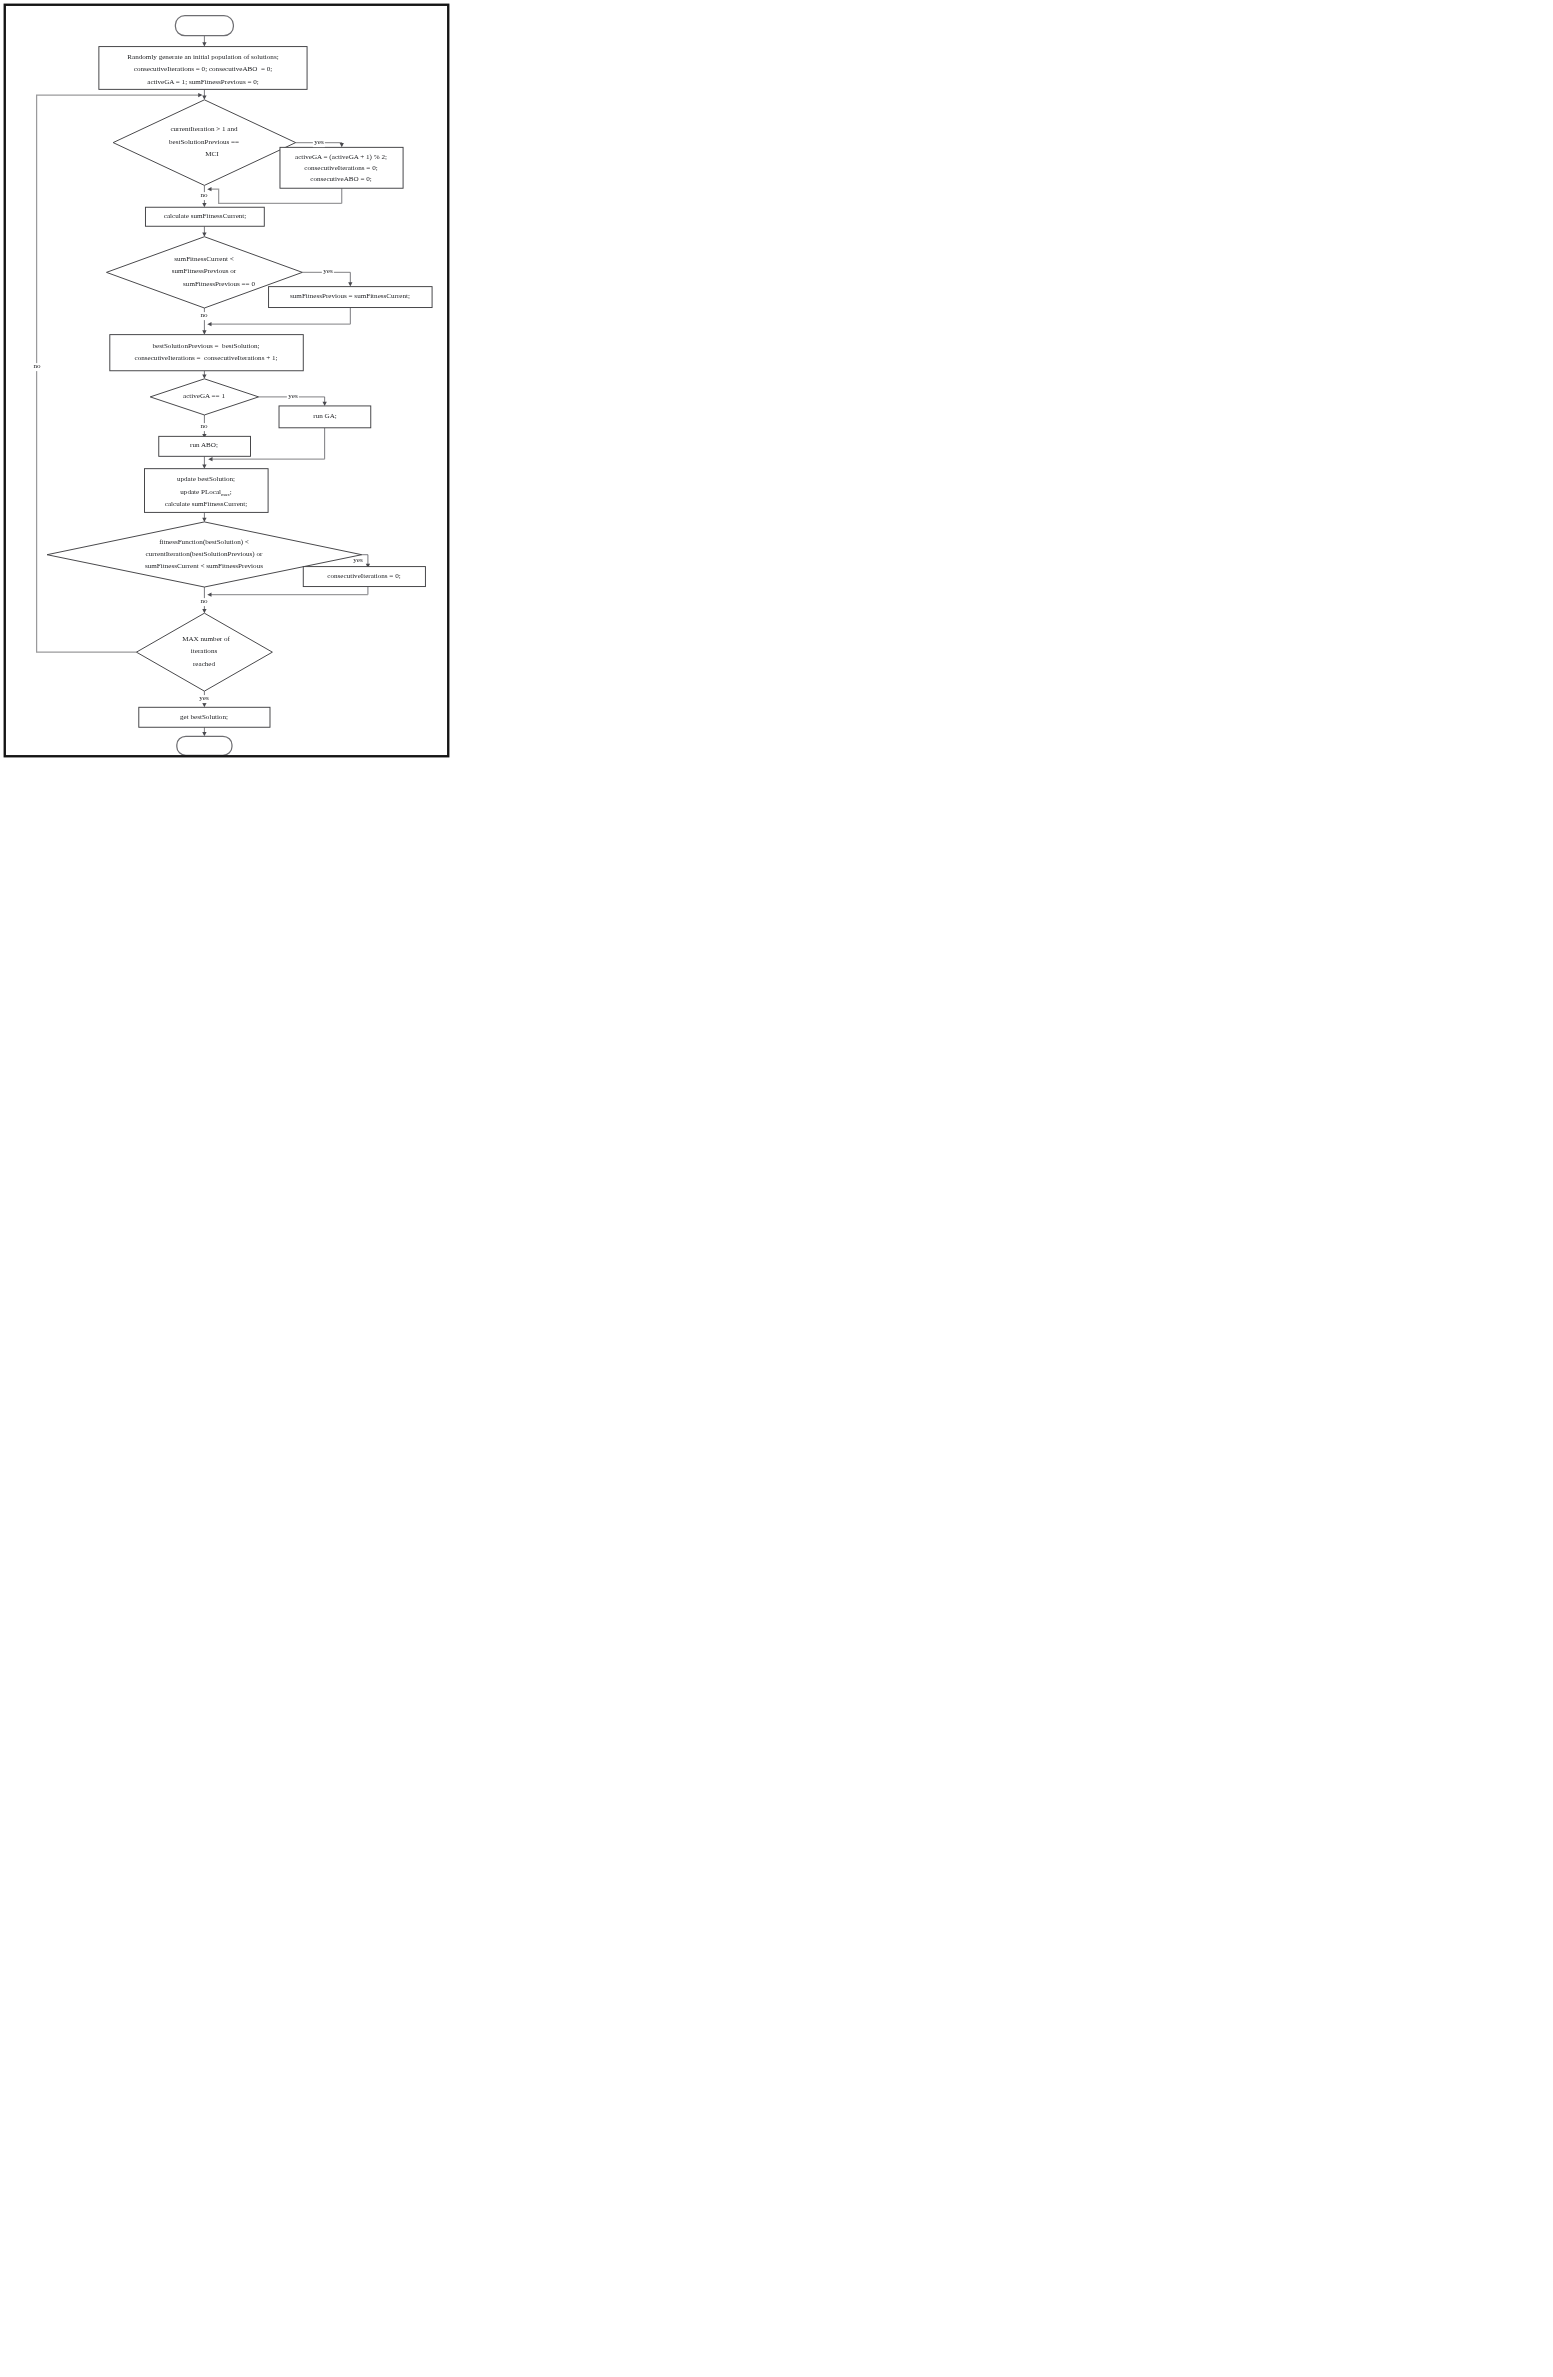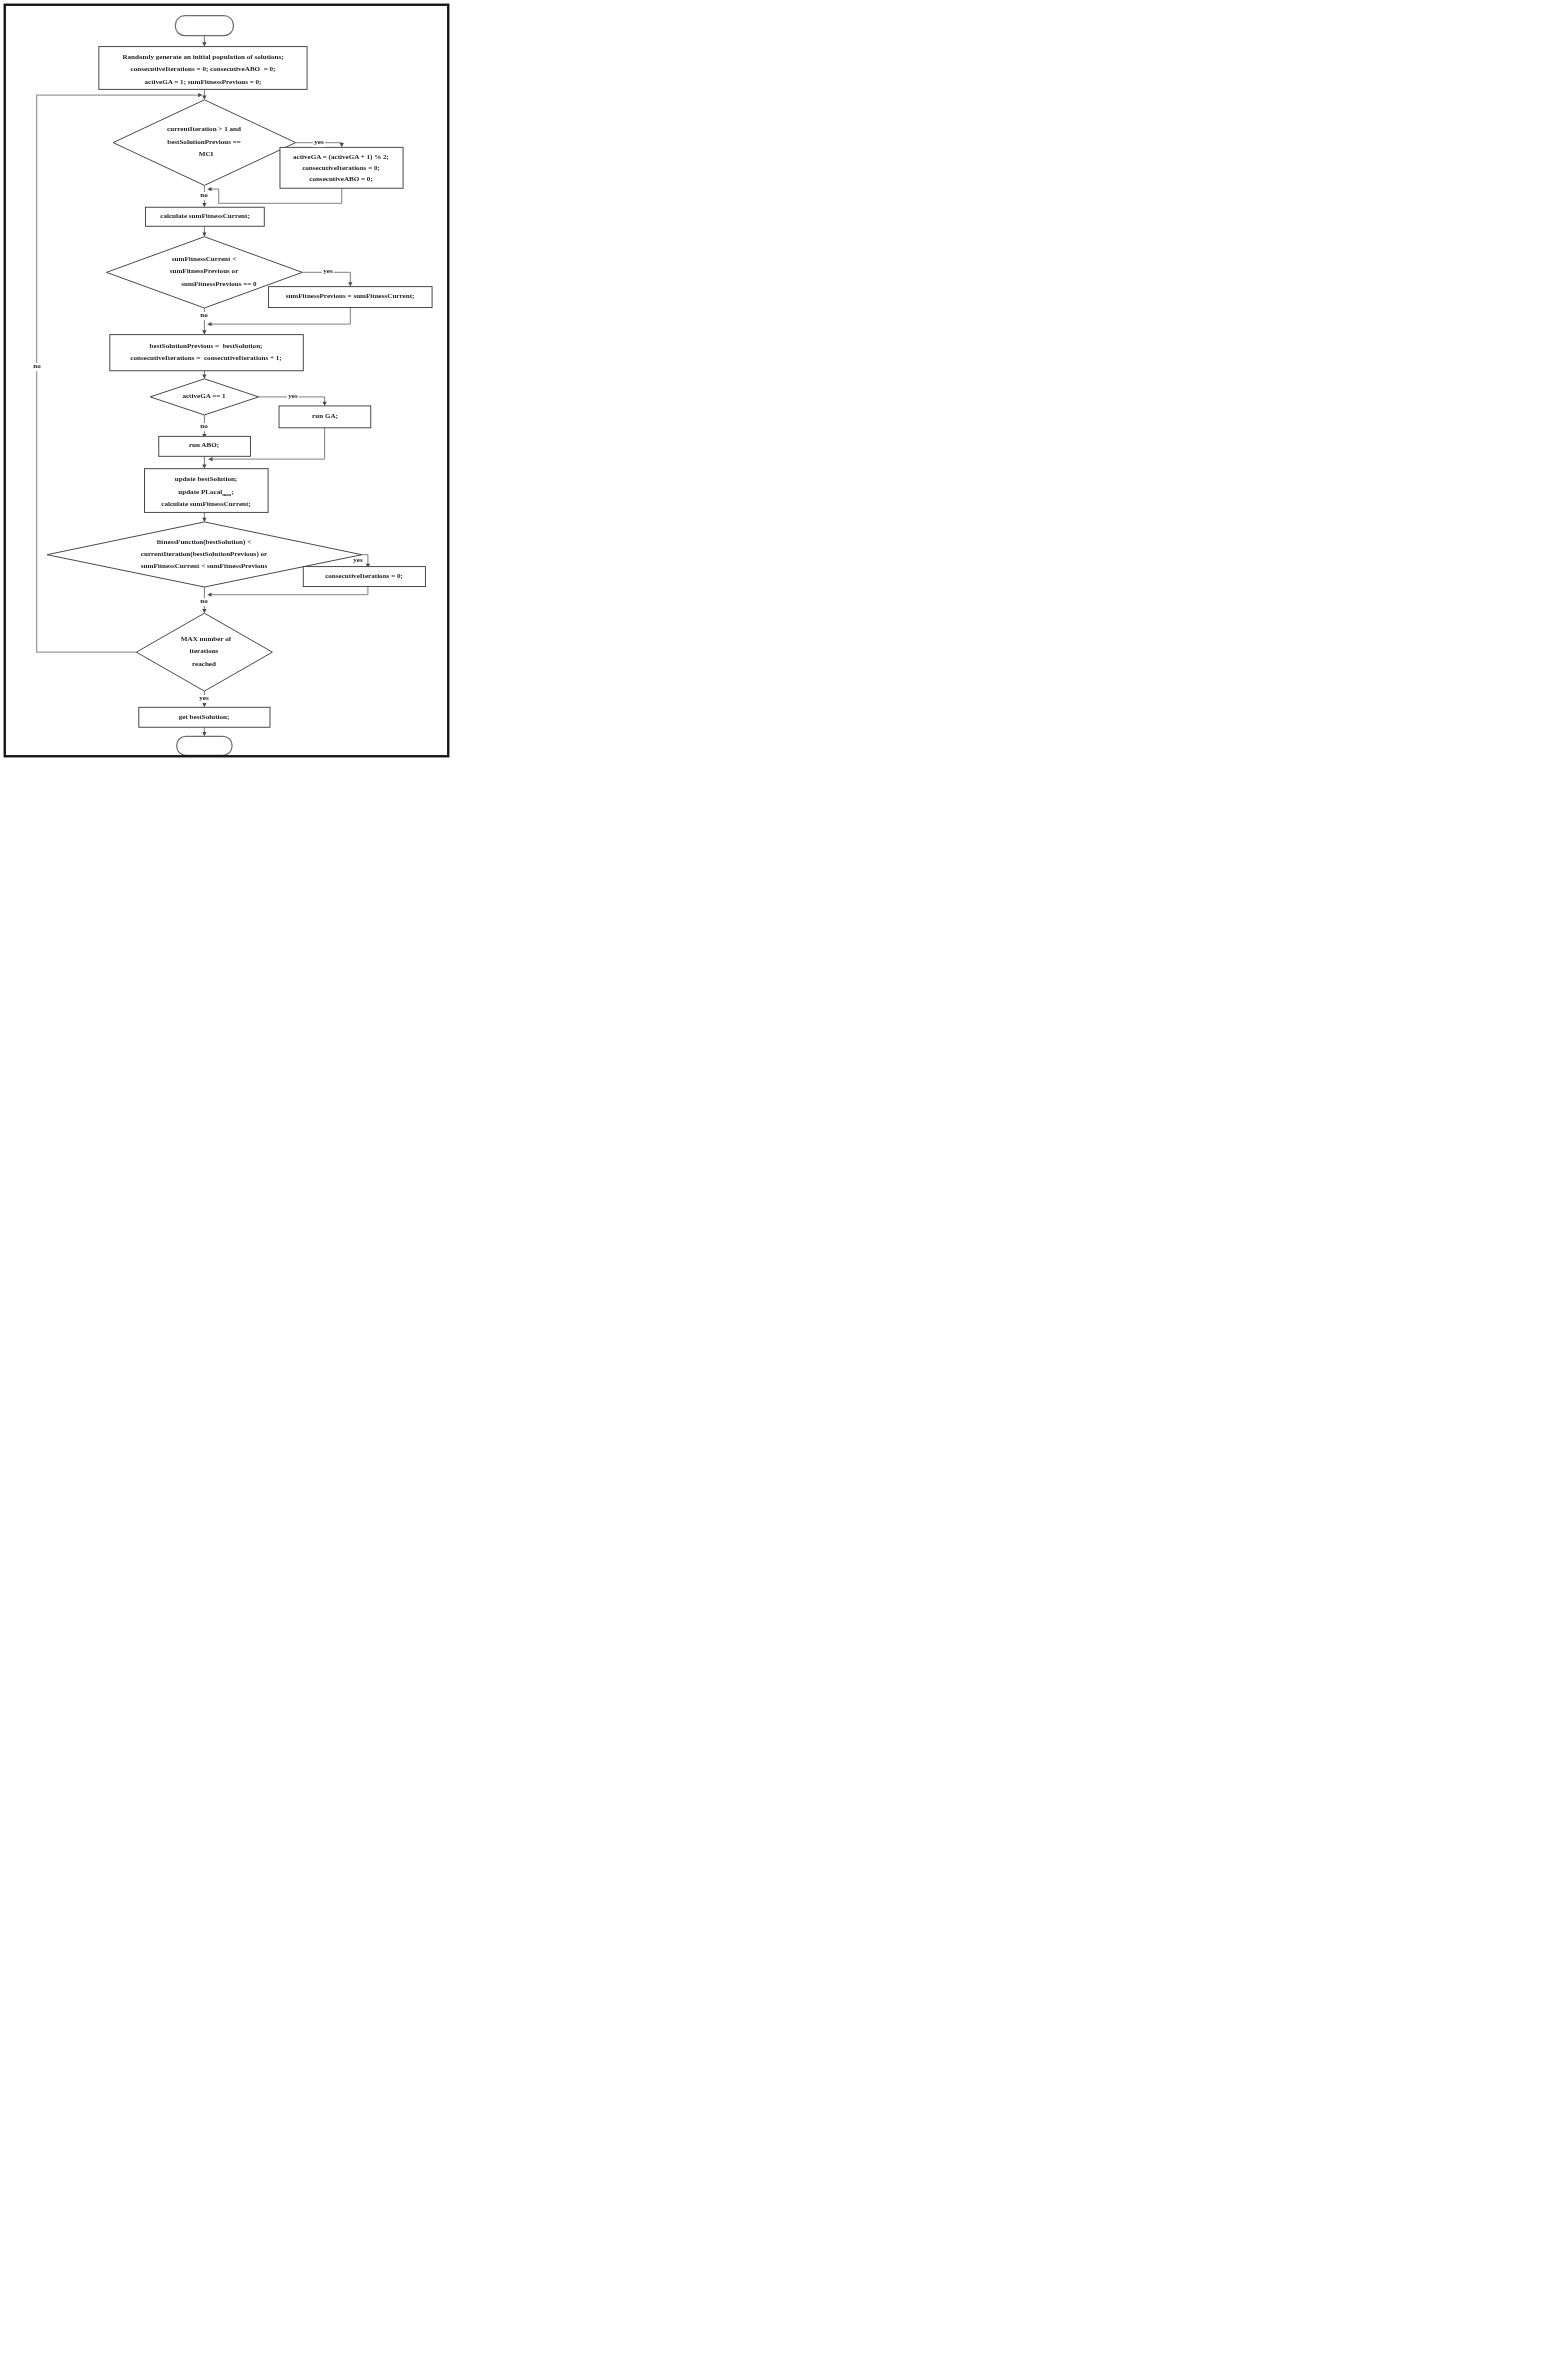--- a/index.html
+++ b/index.html
@@ -12,21 +12,20 @@
   }
   #canvas svg{position:absolute;left:0;top:0;}
   .lbl{
     position:absolute;
     transform:translate(-50%,-50%);
     font-size:7.1px;
     color:#222326;
     white-space:pre;
     text-align:center;
     line-height:1.1;
-    font-weight:bold;
   }
   .online{background:#ffffff;padding:0 1.4px;}
   .sub{font-size:5px;vertical-align:-1.9px;}
   .shape{fill:#ffffff;stroke:#3f3f42;stroke-width:2px;}
   .term{fill:#ffffff;stroke:#6e6e72;stroke-width:2.6px;}
   .flow{stroke:#4f4f54;stroke-width:1.6px;fill:none;}
   .conn{stroke:#9a9a9c;stroke-width:2.6px;fill:none;}
   .ah{fill:#4a4a4f;stroke:none;}
   .frame{fill:none;stroke:#141414;stroke-width:5px;}
 </style>
@@ -126,21 +125,21 @@
 
     <rect class="frame" x="10" y="10" width="933" height="1581"></rect>
   </svg>
 
   <div class="lbl" style="left:203px;top:58px">Randomly generate an initial population of solutions;</div>
   <div class="lbl" style="left:203px;top:70px">consecutiveIterations = 0; consecutiveABO  = 0;</div>
   <div class="lbl" style="left:203px;top:83px">activeGA = 1; sumFitnessPrevious = 0;</div>
 
   <div class="lbl" style="left:204px;top:130px">currentIteration &gt; 1 and</div>
   <div class="lbl" style="left:204px;top:143px">bestSolutionPrevious ==</div>
-  <div class="lbl" style="left:206px;top:155px">MCI</div>
+  <div class="lbl" style="left:212px;top:155px">MCI</div>
 
   <div class="lbl online" style="left:319px;top:143px">yes</div>
   <div class="lbl online" style="left:204px;top:196px">no</div>
 
   <div class="lbl" style="left:341px;top:158px">activeGA = (activeGA + 1) % 2;</div>
   <div class="lbl" style="left:341px;top:169px">consecutiveIterations = 0;</div>
   <div class="lbl" style="left:341px;top:180px">consecutiveABO = 0;</div>
 
   <div class="lbl" style="left:205px;top:217px">calculate sumFitnessCurrent;</div>
 

